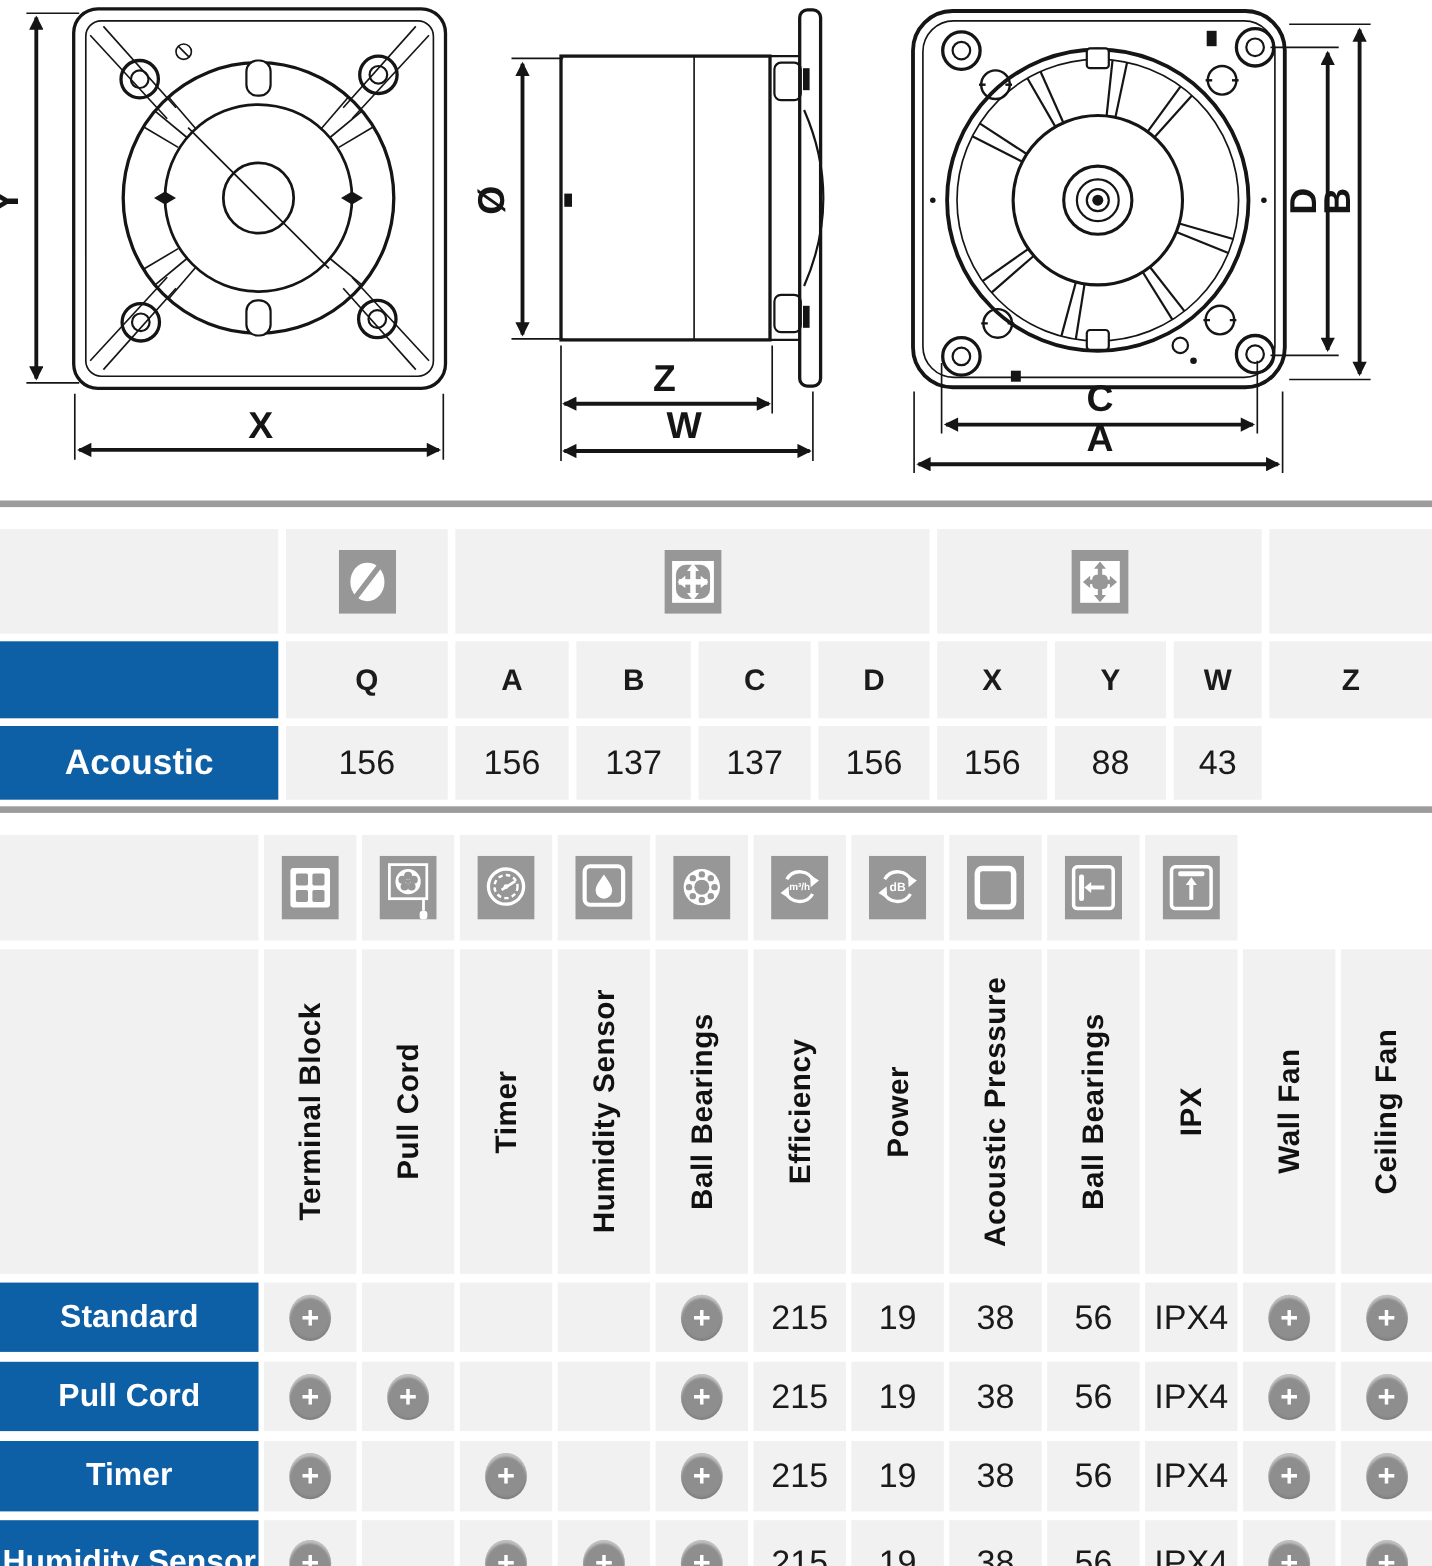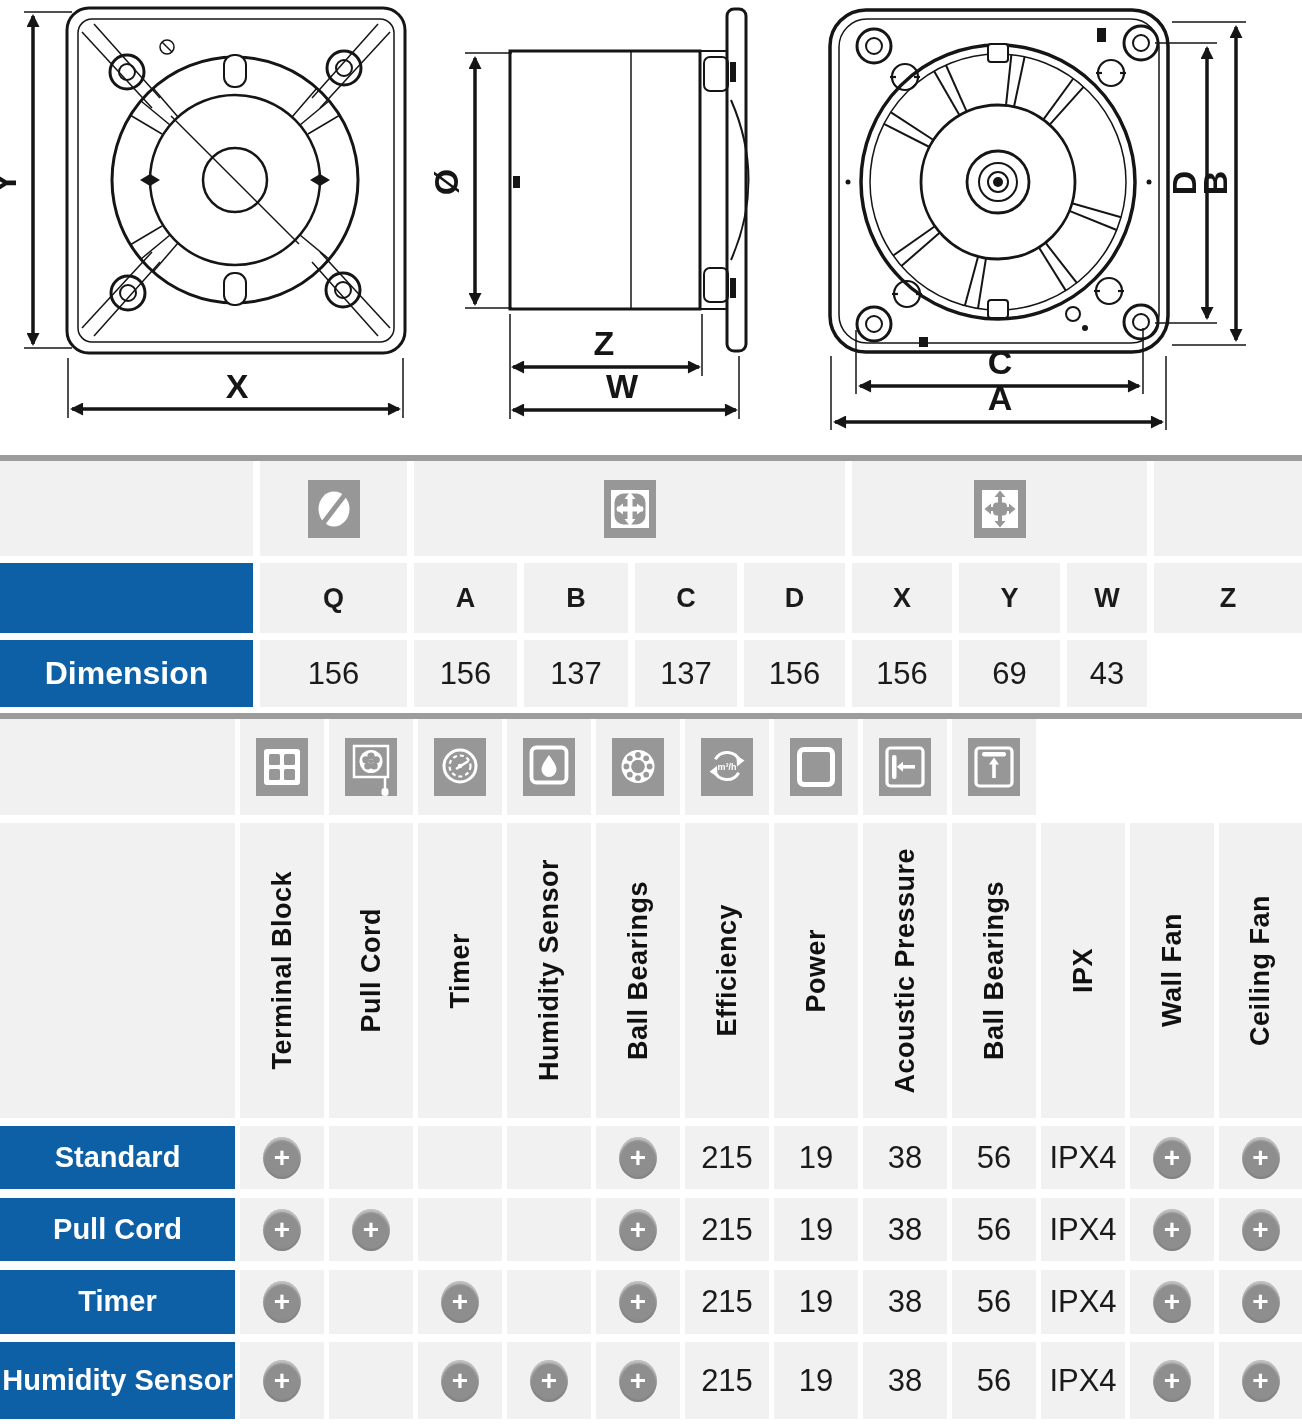--- a/index.html
+++ b/index.html
@@ -18,21 +18,21 @@
   
   .graybar { width:1302px; height:6px; background:#9c9c9c; }
   .bar1 { margin-top:3px; }
   .bar2 { margin-top:6px; }
   .dgrid { display:grid; grid-template-columns:253px 147px 103px 104px 102px 101px 100px 101px 80px 148px; column-gap:7px; }
   .fgrid { display:grid; grid-template-columns:235px repeat(11,84px) 83px; column-gap:5px; }
   .cell { background:#f1f1f1; display:flex; align-items:center; justify-content:center; }
   .blue { background:#0d5fa6; color:#fff; }
   .span4 { grid-column:span 4; }
   .span3 { grid-column:span 3; }
-  .mt7 { margin-top:7px; } .mt8 { margin-top:8px; } .mt9 { margin-top:9px; } .mt4 { margin-top:0; }
+  .mt7 { margin-top:7px; } .mt8 { margin-top:8px; } .mt9 { margin-top:9px; } .mt4 { margin-top:20px; }
   .h95 { height:95px; } .h70 { height:70px; } .h67 { height:67px; }
   .h96 { height:96px; } .h295 { height:295px; } .h63 { height:63px; } .h64 { height:64px; } .h77 { height:77px; }
 
   .collabel { font-weight:bold; font-size:27px; color:#1b1b1b; }
   .dimval  { font-size:31px; color:#1a1a1a; font-weight:400; }
   .rowlabel { font-weight:bold; font-size:29px; text-align:center; line-height:1.1; }
   .dimrowlabel { font-weight:bold; font-size:32px; }
   .rot { writing-mode:vertical-rl; transform:rotate(180deg); font-weight:bold; font-size:27px; color:#111; letter-spacing:.5px; }
 
   .plus { width:38px; height:42px; border-radius:50%; background:#8e8e8e; color:#fff;
@@ -300,28 +300,28 @@
     <div class="cell h70 collabel">B</div>
     <div class="cell h70 collabel">C</div>
     <div class="cell h70 collabel">D</div>
     <div class="cell h70 collabel">X</div>
     <div class="cell h70 collabel">Y</div>
     <div class="cell h70 collabel">W</div>
     <div class="cell h70 collabel">Z</div>
   </div>
 
   <div class="dgrid mt7">
-    <div class="cell h67 blue dimrowlabel">Dimension</div>
+    <div class="cell h67 blue dimrowlabel">Acoustic</div>
     <div class="cell h67 dimval">156</div>
     <div class="cell h67 dimval">156</div>
     <div class="cell h67 dimval">137</div>
     <div class="cell h67 dimval">137</div>
     <div class="cell h67 dimval">156</div>
     <div class="cell h67 dimval">156</div>
-    <div class="cell h67 dimval">69</div>
+    <div class="cell h67 dimval">88</div>
     <div class="cell h67 dimval">43</div>
   </div>
 
   <div class="graybar bar2"></div>
 
   <div class="fgrid mt4">
     <div class="cell h96"></div>
 
     <div class="cell h96">
       <svg class="tile" width="52" height="58" viewBox="0 0 52 58">
@@ -389,20 +389,30 @@
         <rect width="52" height="58" fill="#979797"></rect>
         <path d="M 14.3 21.3 A 13.5 13.5 0 0 1 38.7 23.4" fill="none" stroke="#fff" stroke-width="3"></path>
         <polygon points="35.5,17.5 43.5,22.5 36,28.5" fill="#fff"></polygon>
         <path d="M 37.7 34.7 A 13.5 13.5 0 0 1 13.3 32.7" fill="none" stroke="#fff" stroke-width="3"></path>
         <polygon points="16.5,38.8 8.6,33.8 16,27.8" fill="#fff"></polygon>
         <text class="ictext-sm" x="26" y="31.5" text-anchor="middle">m³/h</text>
       </svg>
     </div>
 
 
+    <div class="cell h96">
+      <svg class="tile" width="52" height="58" viewBox="0 0 52 58">
+        <rect width="52" height="58" fill="#979797"></rect>
+        <path d="M 14.3 21.3 A 13.5 13.5 0 0 1 38.7 23.4" fill="none" stroke="#fff" stroke-width="3"></path>
+        <polygon points="35.5,17.5 43.5,22.5 36,28.5" fill="#fff"></polygon>
+        <path d="M 37.7 34.7 A 13.5 13.5 0 0 1 13.3 32.7" fill="none" stroke="#fff" stroke-width="3"></path>
+        <polygon points="16.5,38.8 8.6,33.8 16,27.8" fill="#fff"></polygon>
+        <text class="ictext" x="26" y="32" text-anchor="middle">dB</text>
+      </svg>
+    </div>
 
 
     <div class="cell h96">
       <svg class="tile" width="52" height="58" viewBox="0 0 52 58">
         <rect width="52" height="58" fill="#979797"></rect>
         <rect x="9.5" y="11.5" width="33" height="35" rx="4.5" fill="none" stroke="#fff" stroke-width="5"></rect>
       </svg>
     </div>
 
     <div class="cell h96">

